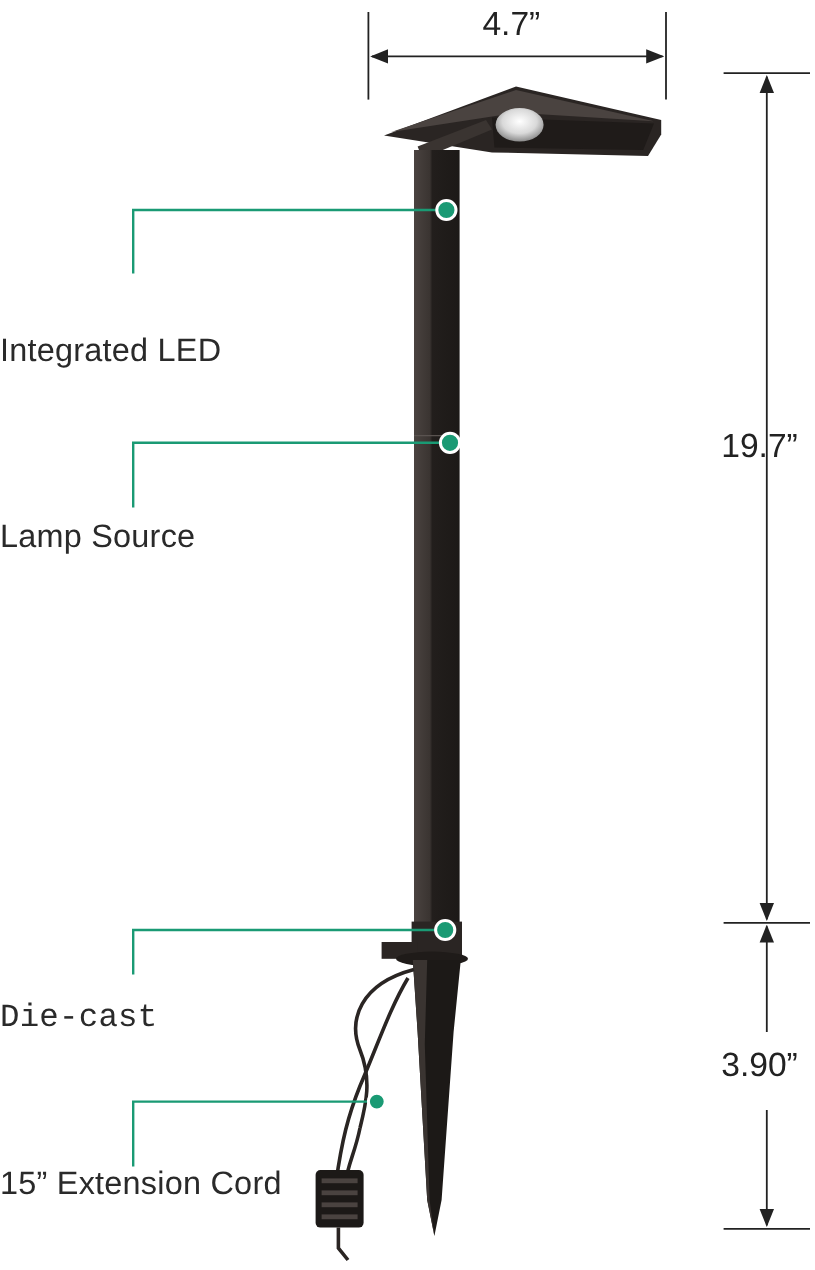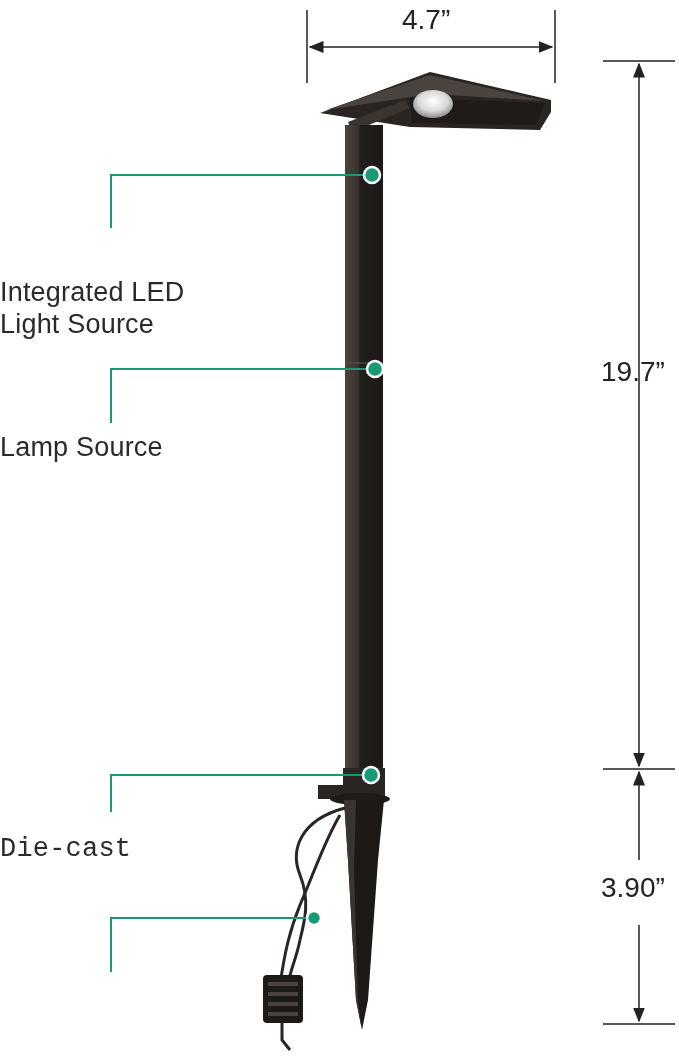--- a/index.html
+++ b/index.html
@@ -96,22 +96,22 @@
     <circle cx="314" cy="918" r="7"></circle>
   </g>
 </svg>
 
 <div class="dim" style="left:402px; top:4px;">4.7”</div>
 <div class="dim" style="left:601px; top:356px;">19.7”</div>
 <div class="dim" style="left:601px; top:872px;">3.90”</div>
 
 <div class="label" style="top:236px;margin-top:40px;">
   <div>Integrated LED</div>
-  <div>Light Source</div>
 </div>
 <div class="label" style="top:431px;">
   <div>Lamp Source</div>
 </div>
 <div class="label" style="top:833px;font-family:Liberation Mono, monospace;">
   <div>Die-cast</div>
 </div>
 <div class="label" style="top:970px;">
+  <div>15” Extension Cord</div>
 </div>
 
 </body></html>

